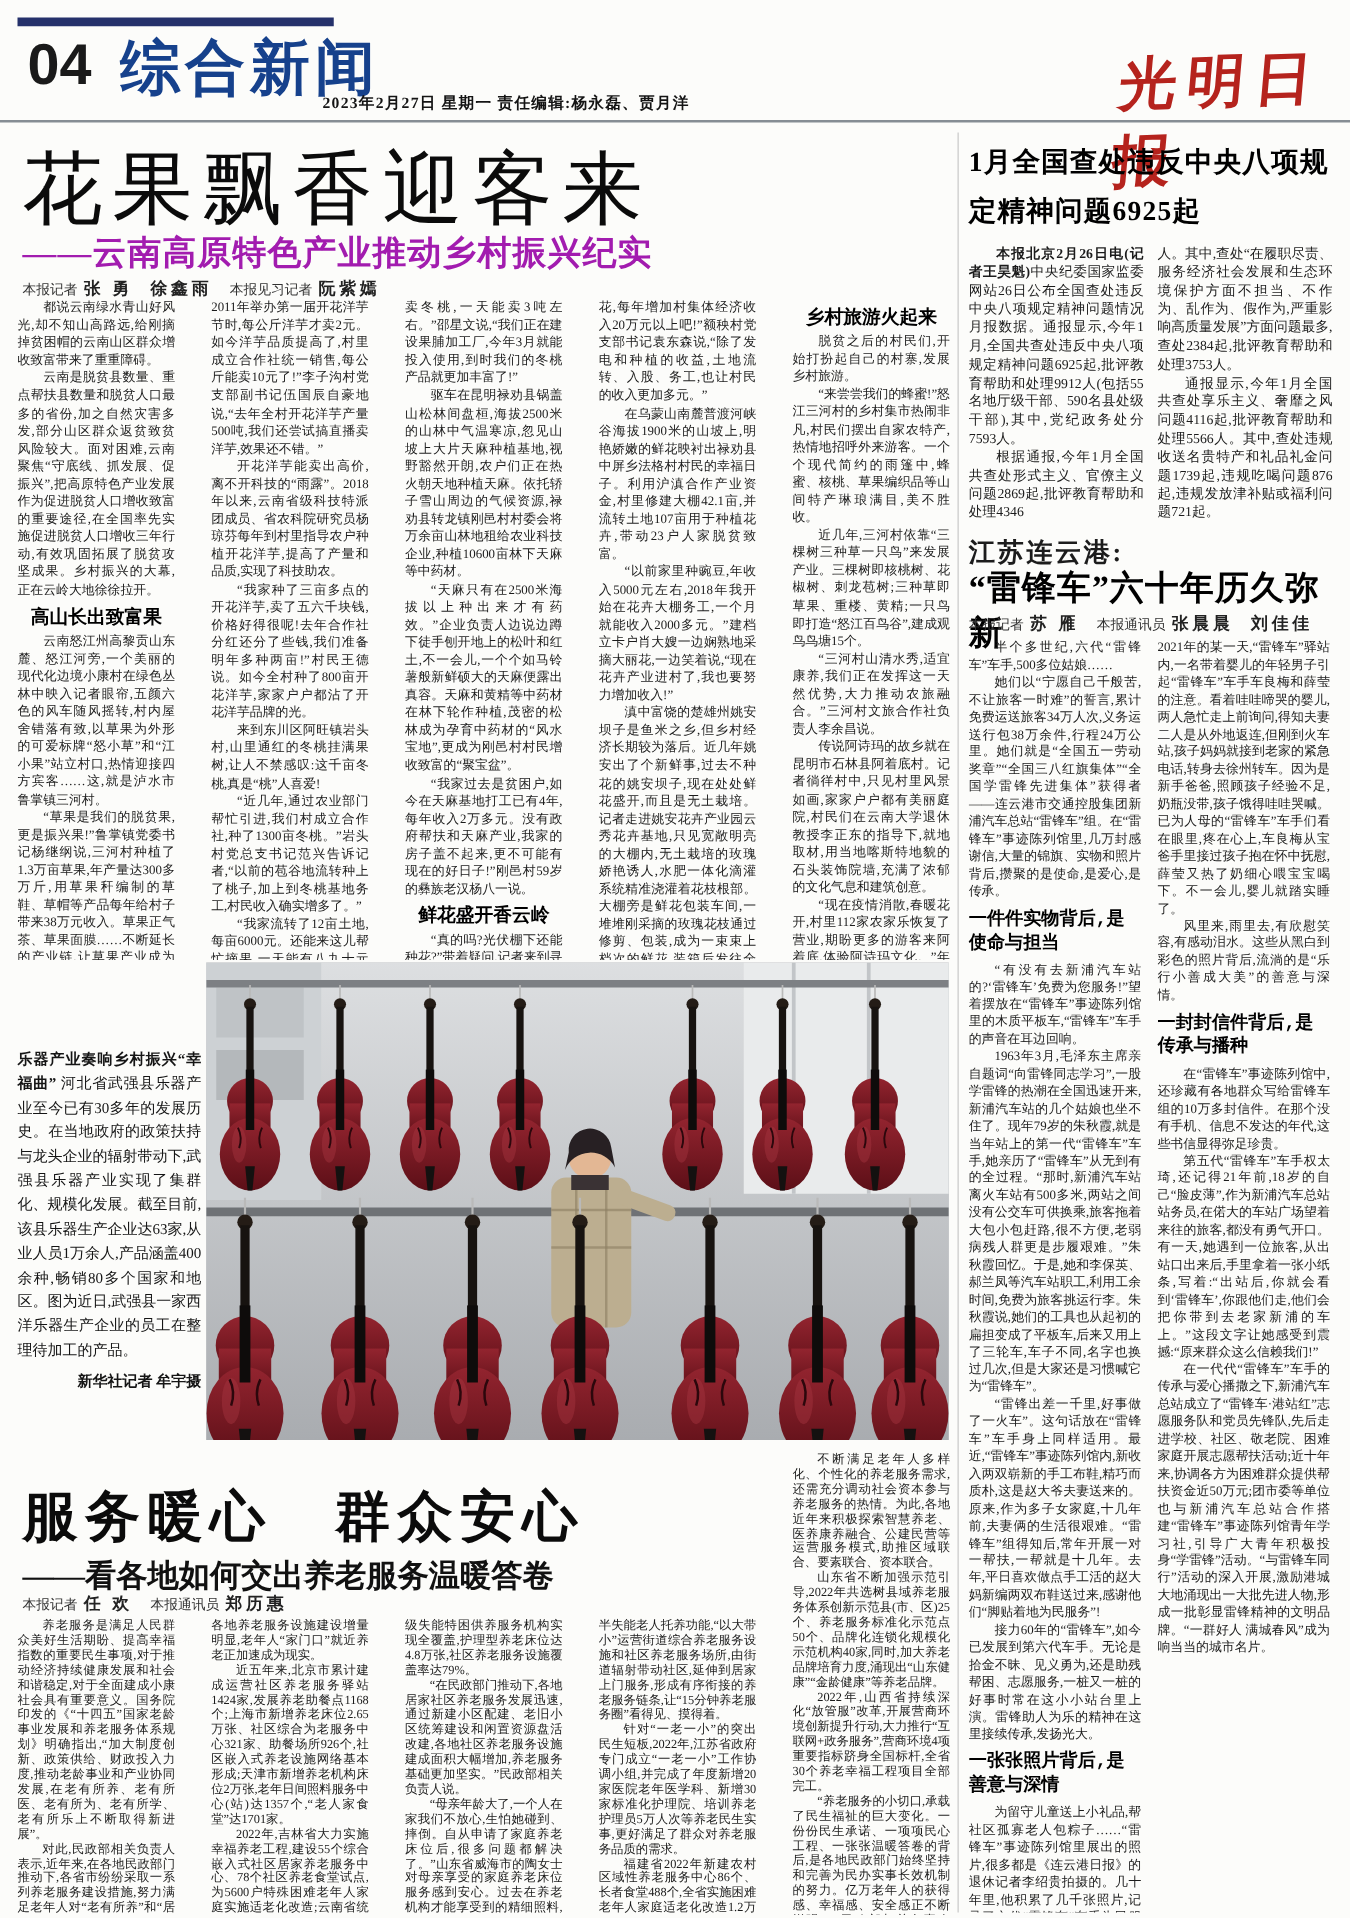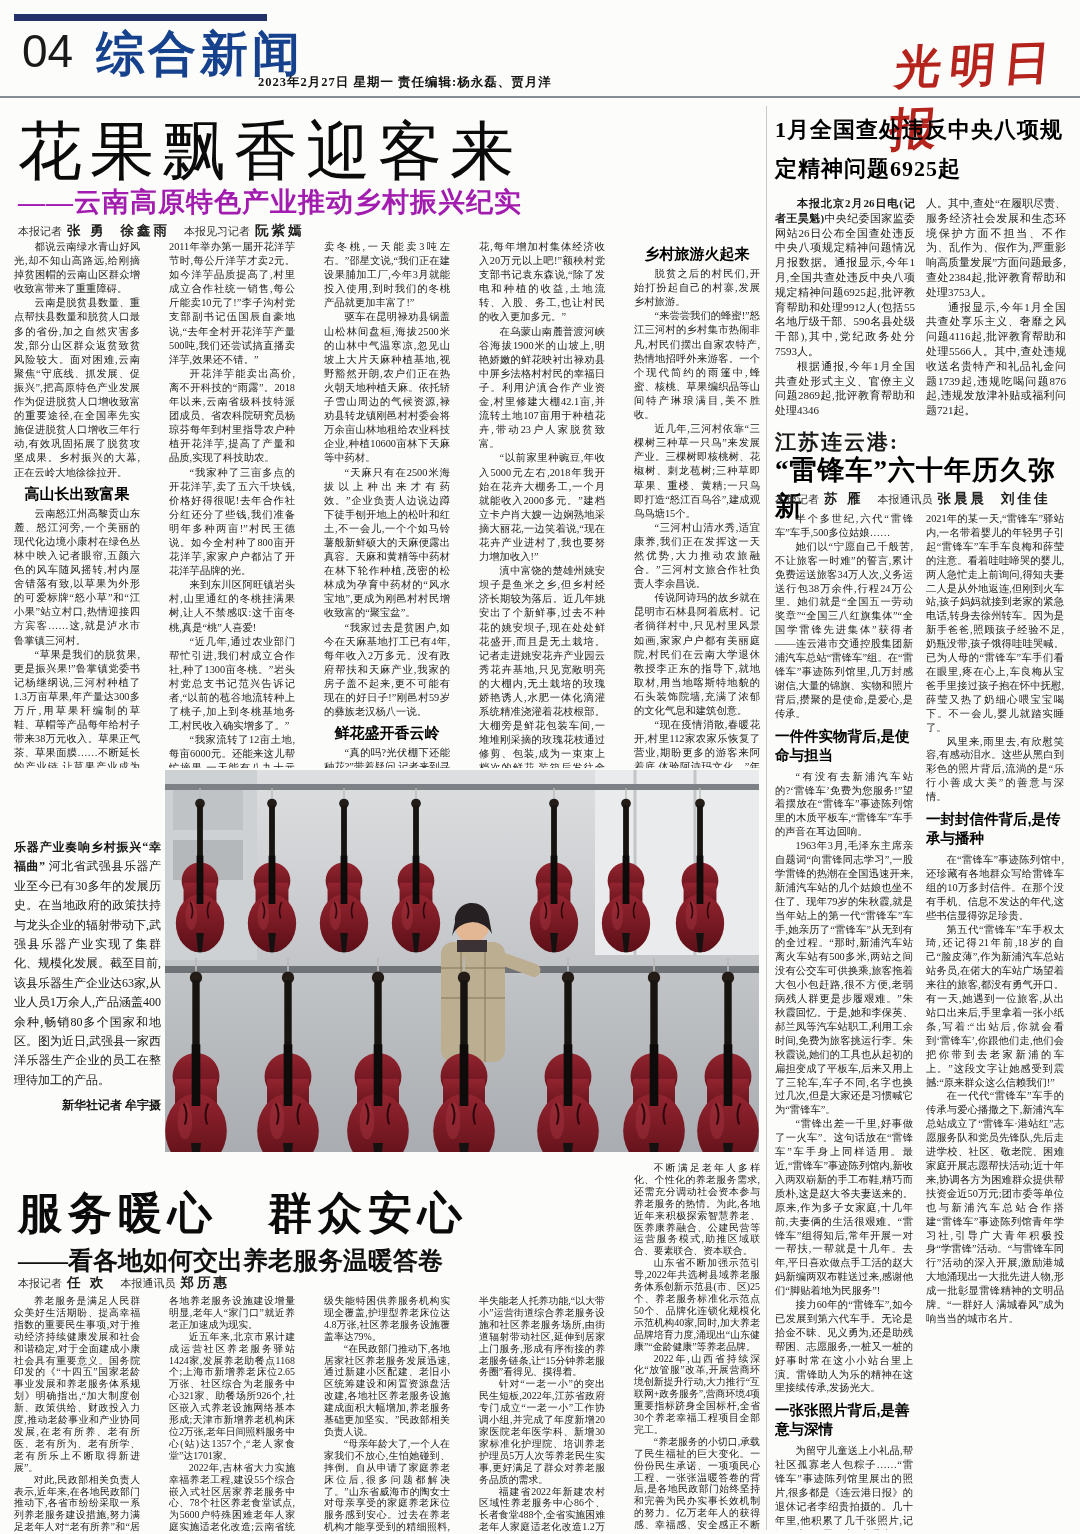--- a/index.html
+++ b/index.html
@@ -1,21 +1,21 @@
 <!DOCTYPE html>
 <html><head>
 <meta charset="utf-8">
 <style>
   html,body{margin:0;padding:0;}
   body{width:1080px;height:1534px;position:relative;background:#fcfcfa;overflow:hidden;
        font-family:"Liberation Serif","DejaVu Serif",serif;color:#1c1c1c;}
   .abs{position:absolute;}
   
   .topbar{left:14px;top:14px;width:253px;height:7px;background:#25316b;}
-  .pageno{left:22px;top:24px;font-family:"Liberation Sans",sans-serif;font-size:46px;font-weight:400;color:#1a1a1a;}
+  .pageno{left:22px;top:24px;font-family:"Liberation Sans",sans-serif;font-size:46px;font-weight:700;color:#1a1a1a;}
   .section{left:96px;top:22px;font-family:"Liberation Sans",sans-serif;font-size:48px;font-weight:bold;
            color:#16418c;letter-spacing:4px;}
   .dateline{left:258px;top:74px;font-size:12.5px;font-weight:bold;color:#141414;letter-spacing:1px;}
   .paper{left:893px;top:34px;font-size:46px;font-weight:bold;color:#b5231d;letter-spacing:8px;
          transform:skewX(-7deg) rotate(-2deg);}
   .headrule{left:0;top:96px;width:1080px;height:2px;background:#868d94;}
   .vrule{left:766px;top:106px;width:1px;height:1424px;background:#c9c9c9;}
   
   .main-title{left:18px;top:108px;font-size:64px;font-weight:normal;color:#0b0b0b;letter-spacing:8px;}
   .main-sub{left:18px;top:184px;font-size:27px;font-weight:bold;color:#a21caf;letter-spacing:1px;}
@@ -27,21 +27,21 @@
   .lf-title{left:775px;top:452px;width:292px;font-size:27px;font-weight:bold;letter-spacing:1px;color:#000;}
   .e-title{left:18px;top:1184px;font-size:44px;font-weight:bold;letter-spacing:6px;color:#0b0b0b;text-align:center;}
   .e-sub{left:18px;top:1244px;font-size:25px;font-weight:bold;color:#111;}
   
   .col{position:absolute;overflow:hidden;text-align:justify;color:#1b1b1b;}
   .para{margin:0;text-indent:2em;}
   .para.cont{text-indent:0;}
   .plead{font-weight:bold;}
   .subhead{font-family:"Liberation Sans",sans-serif;font-weight:bold;font-size:15px;text-align:center;
            margin:7px 0 6px 0;text-indent:0;color:#000;}
-  .subhead-left{font-family:Liberation Sans, sans-serif;font-weight:bold;font-size:14.5px;line-height:19px;
+  .subhead-left{font-family:Liberation Mono, monospace;font-weight:bold;font-size:14.5px;line-height:19px;
            text-align:left;margin:6px 0 5px 0;color:#000;}
   .mcol{top:240px;width:126px;height:528px;font-size:10.3px;line-height:14.1px;}
   .gcol{top:196px;width:140px;height:228px;font-size:11px;line-height:14.8px;}
   .lcol{top:512px;width:138px;height:1018px;font-size:10.3px;line-height:13.9px;}
   .ecol{top:1295px;width:126px;height:237px;font-size:9.9px;line-height:11.9px;}
   .ecol5{top:1162px;height:370px;}
   
   .photo{left:165px;top:770px;width:594px;height:382px;background:#b9bcc0;}
   .caption{left:14px;top:838px;width:147px;font-size:12px;line-height:19.4px;text-align:justify;color:#151515;}
   .cap-lead{font-weight:bold;}

